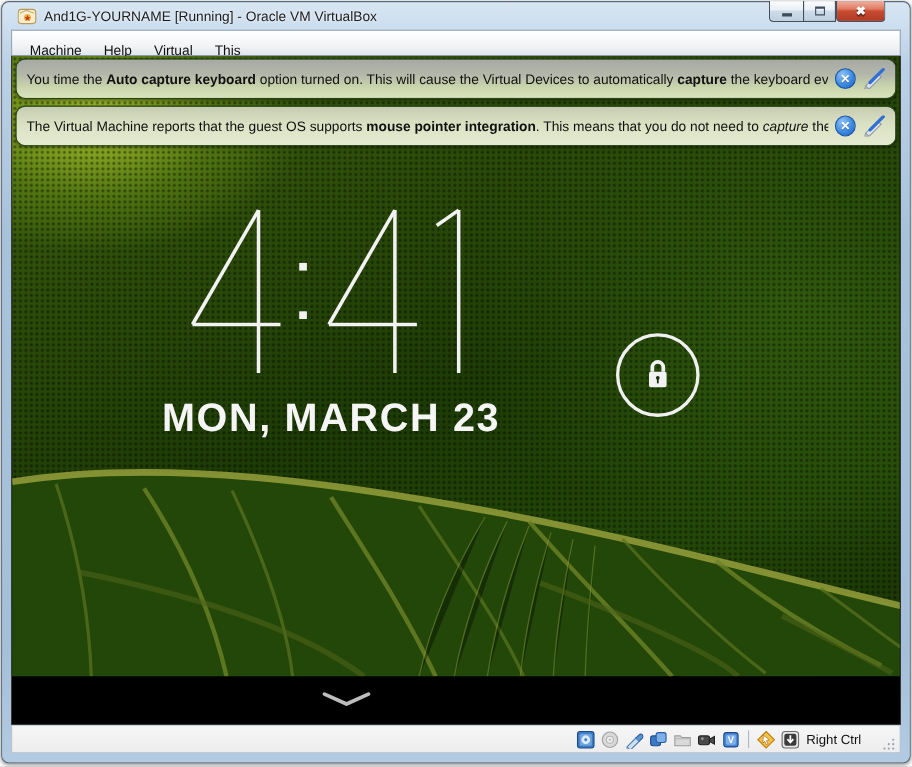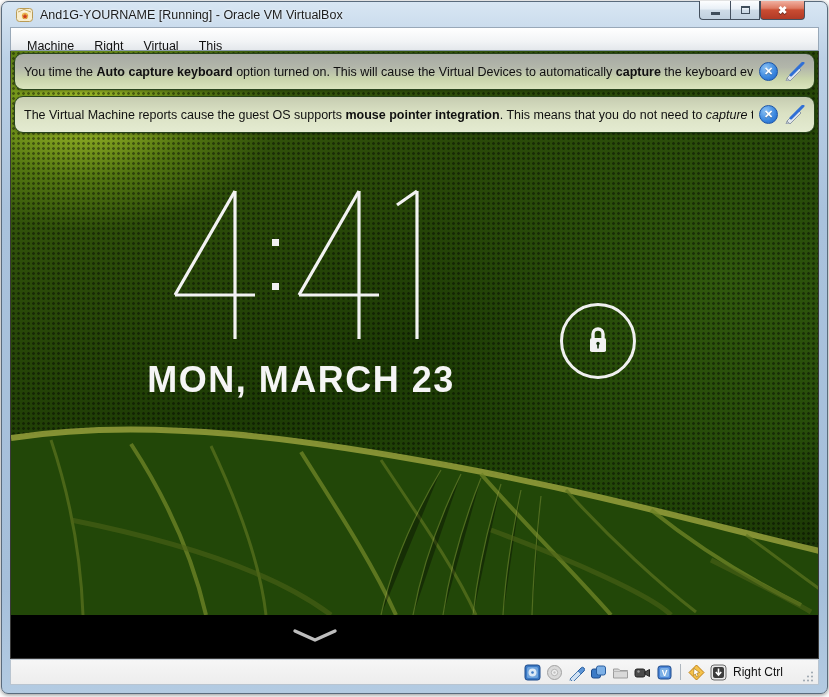--- a/index.html
+++ b/index.html
@@ -123,21 +123,21 @@
           <span class="glyph"></span>
         </span>
       <span class="wc-btn wc-close">
           <span>✖</span>
         </span>
     </span>
   </div>
 
   <div class="menubar">
     <span class="menu-item">Machine</span>
-    <span class="menu-item">Right</span>
+    <span class="menu-item">Help</span>
     <span class="menu-item">Virtual</span>
     <span class="menu-item">This</span>
   </div>
 
   <div class="vm">
     <div class="wallpaper"></div>
 
     <svg class="leaf" viewBox="0 0 813 215" preserveAspectRatio="none">
       <path d="M0,38 C140,16 300,40 440,66 C590,94 710,128 813,152 L813,215 L0,215 Z" fill="#224708"></path>
       <path d="M0,38 C140,16 300,40 440,66 C590,94 710,128 813,152" fill="none" stroke="#97a03c" stroke-width="6" opacity="0.85"></path>
@@ -168,21 +168,21 @@
       <span class="msg-close">✕</span>
       <svg class="msg-pen" viewBox="0 0 21 19">
         <path d="M3 16 L14 5 L17 8 L6 19 Z" fill="#dfe5ea" stroke="#8c98a4" stroke-width="1"></path>
         <path d="M3 16 L2 19 L6 19 Z" fill="#b9c2ca" stroke="#8c98a4" stroke-width="0.8"></path>
         <path d="M19 1 L7 13" stroke="#2f6fd6" stroke-width="3" stroke-linecap="round"></path>
       </svg>
     </div>
 
     <div class="banner banner-2">
       <span class="banner-text">
-        <span>The Virtual Machine reports cause the guest OS supports </span><span class="b">mouse pointer integration</span><span>. This means that you do not need to </span><span class="i">capture</span><span> the mouse pointer</span>
+        <span>The Virtual Machine reports that the guest OS supports </span><span class="b">mouse pointer integration</span><span>. This means that you do not need to </span><span class="i">capture</span><span> the mouse pointer</span>
       </span>
       <span class="msg-close">✕</span>
       <svg class="msg-pen" viewBox="0 0 21 19">
         <path d="M3 16 L14 5 L17 8 L6 19 Z" fill="#dfe5ea" stroke="#8c98a4" stroke-width="1"></path>
         <path d="M3 16 L2 19 L6 19 Z" fill="#b9c2ca" stroke="#8c98a4" stroke-width="0.8"></path>
         <path d="M19 1 L7 13" stroke="#2f6fd6" stroke-width="3" stroke-linecap="round"></path>
       </svg>
     </div>
 
     <svg class="clock-svg" width="252" height="154" viewBox="0 0 252 154" id="clock-svg">

